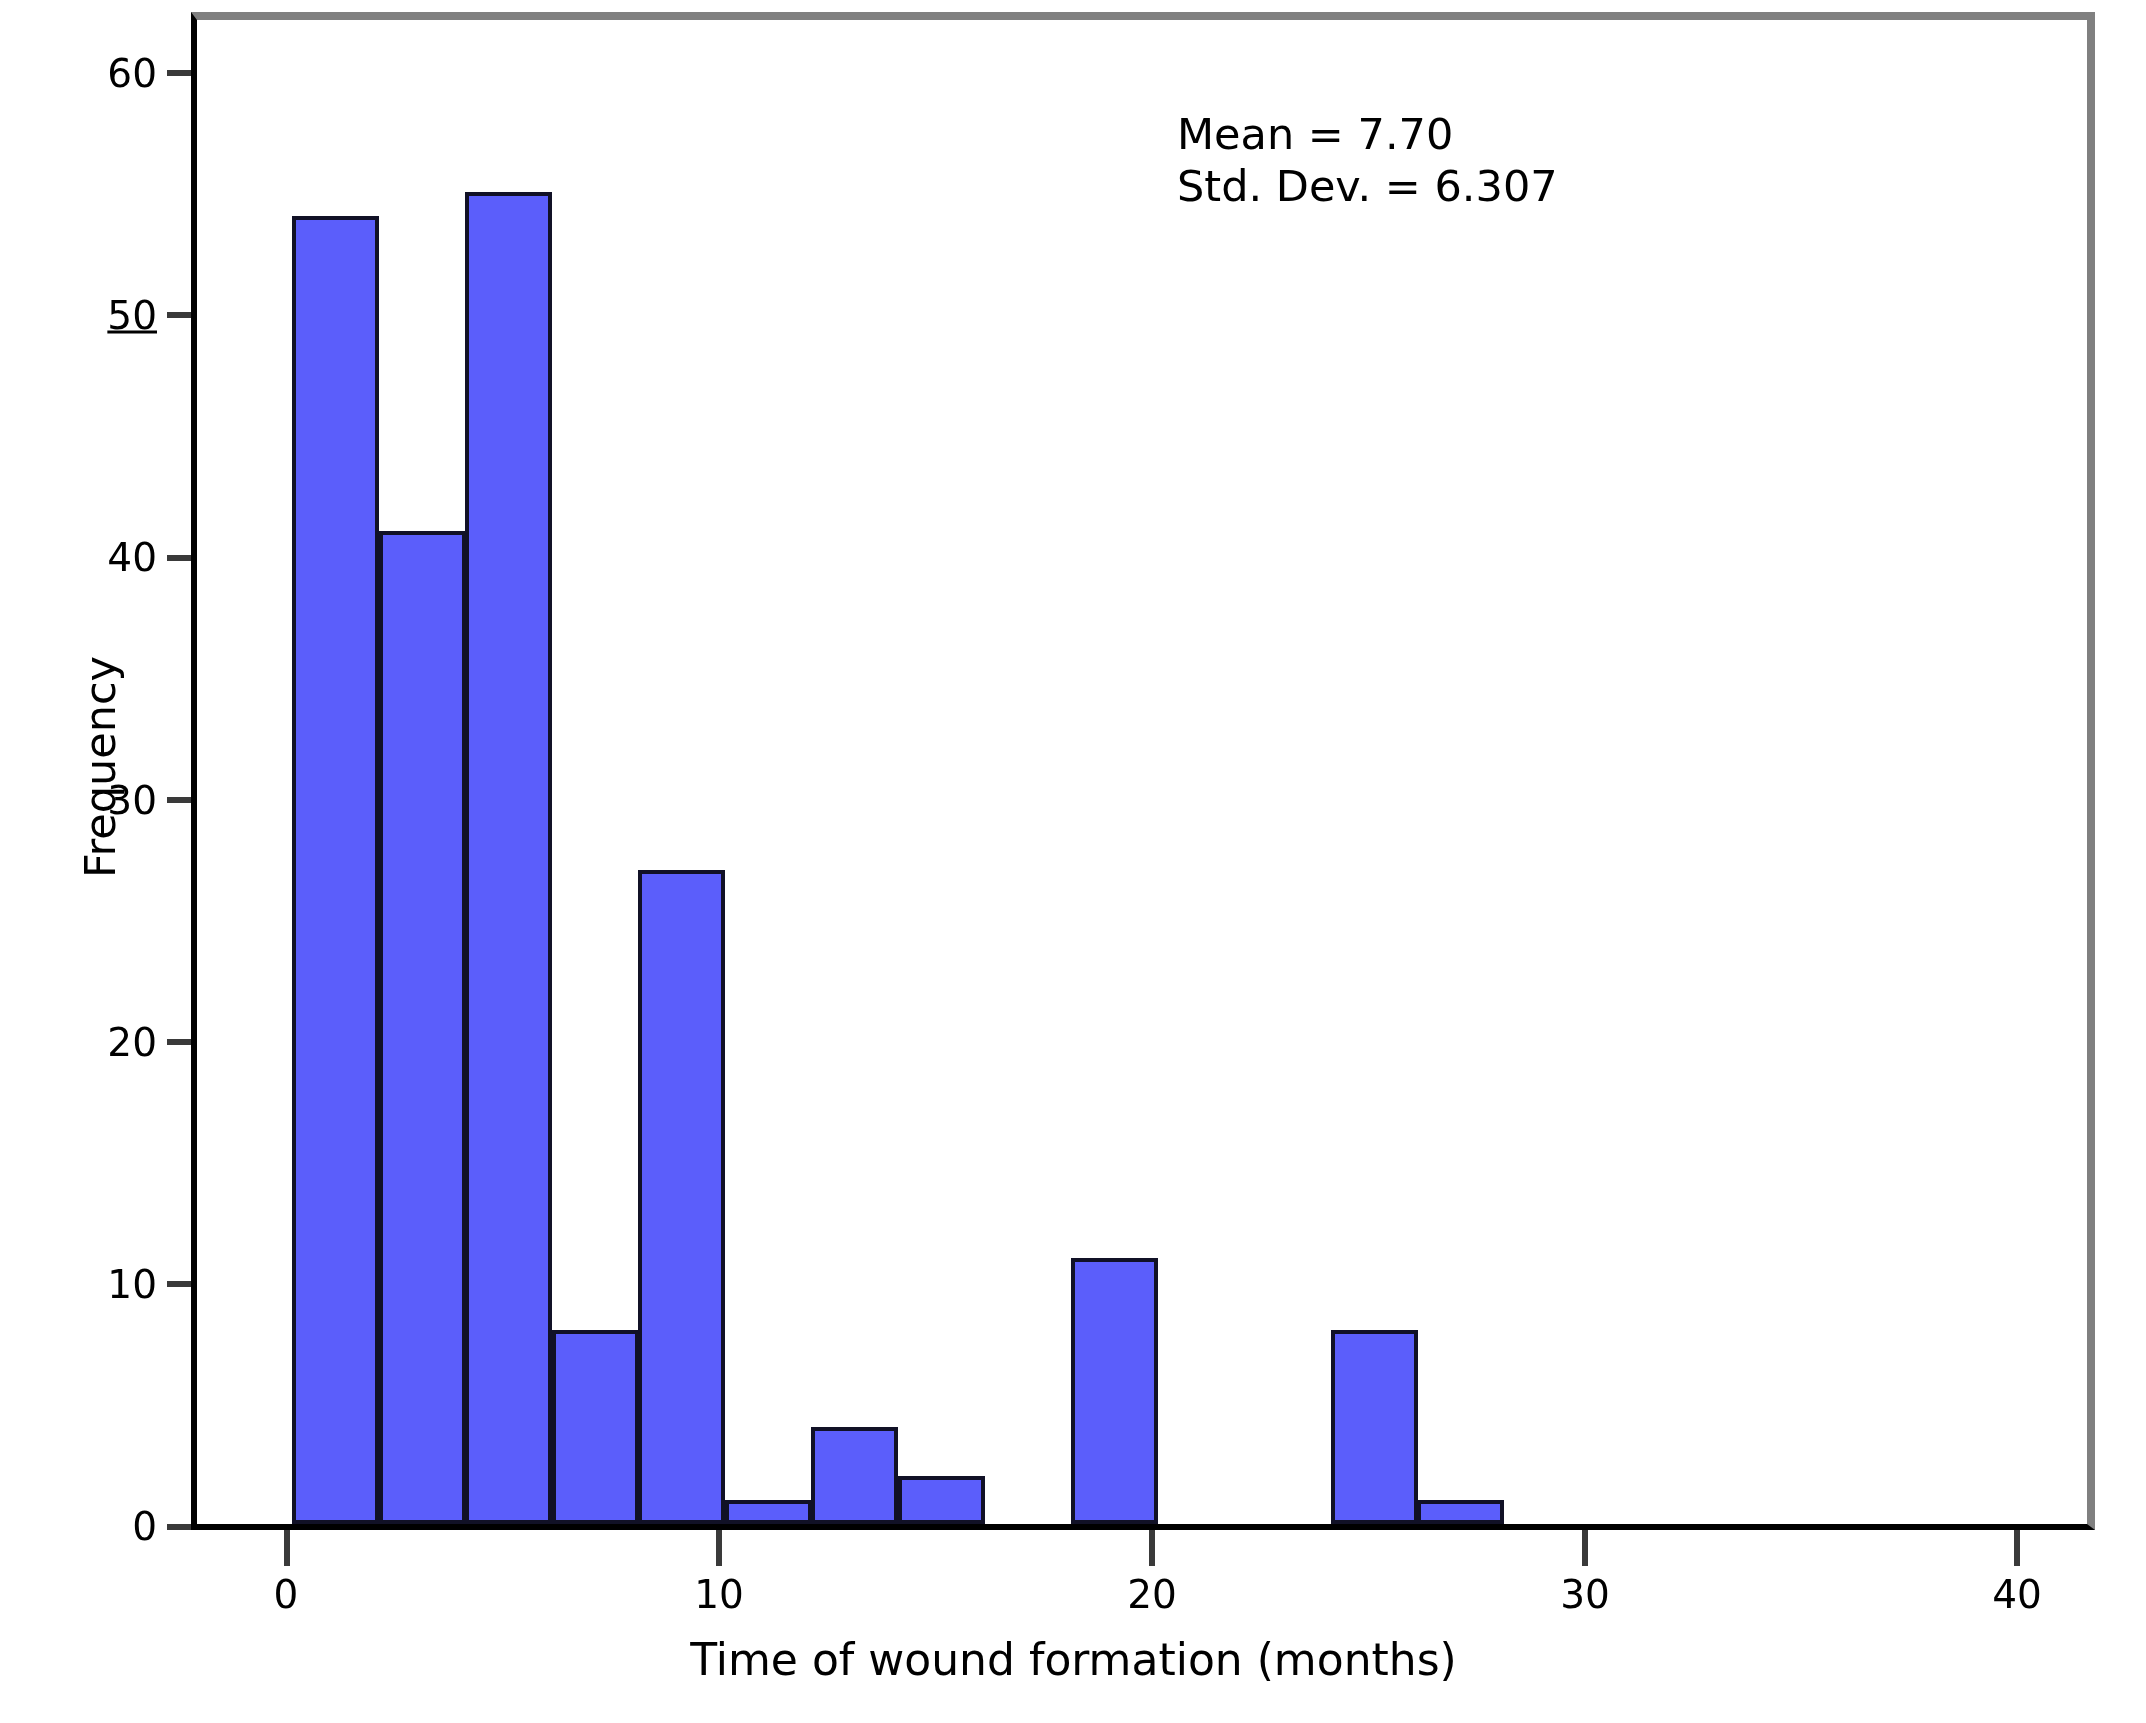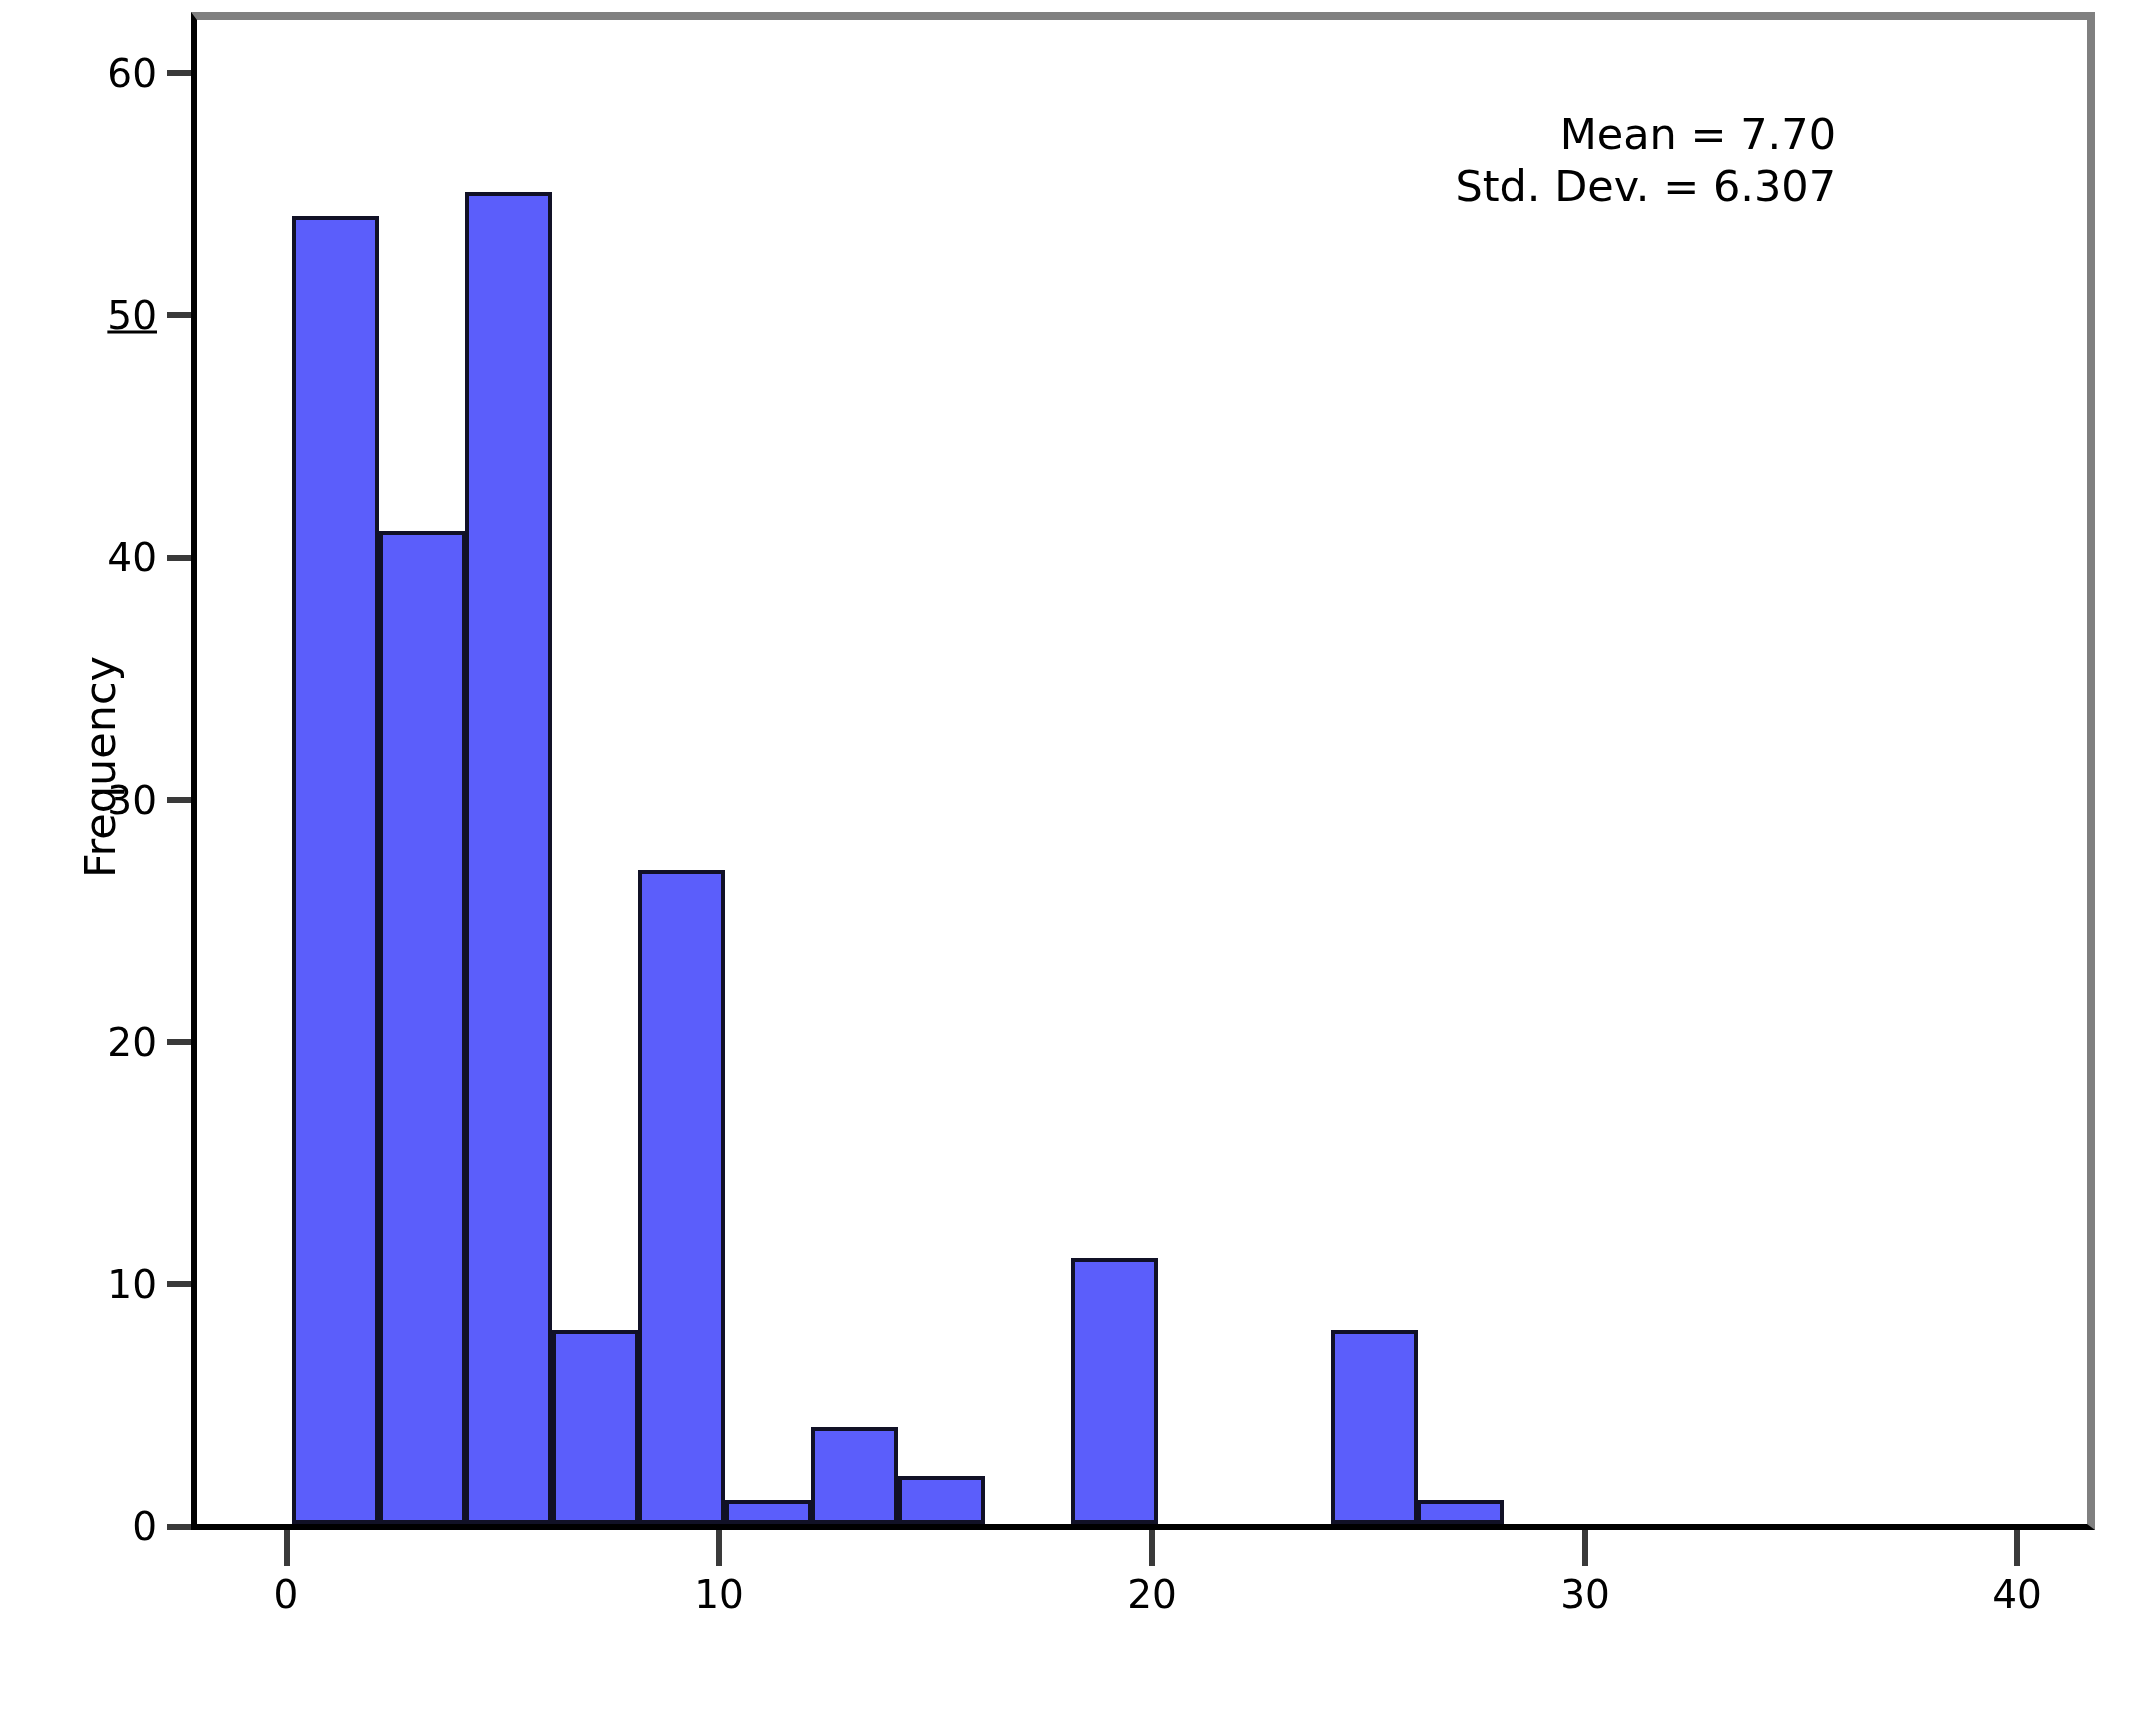--- a/index.html
+++ b/index.html
@@ -61,21 +61,21 @@
     transform:translateX(-50%);
     font-size:44px;color:#000;
     white-space:nowrap;
   }
 
   
   #stats-annotation{
     position:absolute;
     left:1177px; top:108px;
     width:659px;
-    text-align:right;
+    text-align:left;
     font-size:43px;
     line-height:1.22;
     color:#000;
   }
   #stats-annotation div{white-space:pre;}
 </style>
 </head>
 <body>
 
 <div id="figure">
@@ -121,20 +121,21 @@
         <div class="bar" style="left: 441px; width: 87px; height: 654px; bottom: 0px;"></div>
         <div class="bar" style="left: 528px; width: 87px; height: 24px; bottom: 0px;"></div>
         <div class="bar" style="left: 614px; width: 87px; height: 97px; bottom: 0px;"></div>
         <div class="bar" style="left: 701px; width: 87px; height: 48px; bottom: 0px;"></div>
         <div class="bar" style="left: 874px; width: 87px; height: 266px; bottom: 0px;"></div>
         <div class="bar" style="left: 1134px; width: 87px; height: 194px; bottom: 0px;"></div>
         <div class="bar" style="left: 1220px; width: 87px; height: 24px; bottom: 0px;"></div>
       </div>
   </div>
 
+  <div id="x-axis-title">Time of wound formation (months)</div>
 
   <div id="stats-annotation">
     <div>Mean = 7.70</div>
     <div>Std. Dev. = 6.307</div>
   </div>
 
 </div>
 
 
 </body></html>

